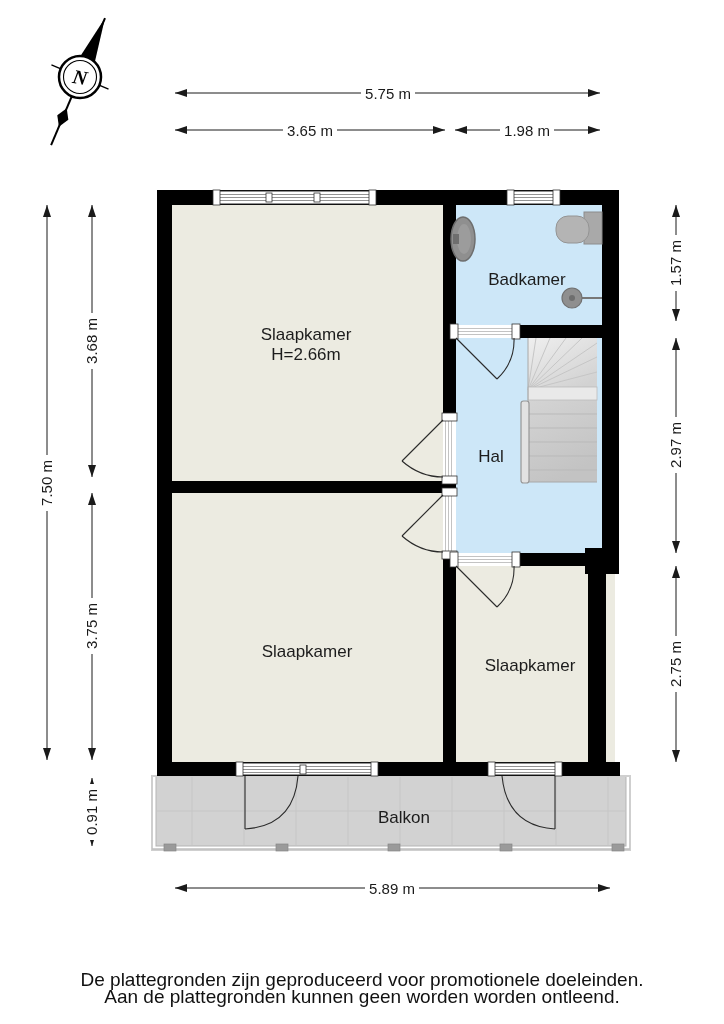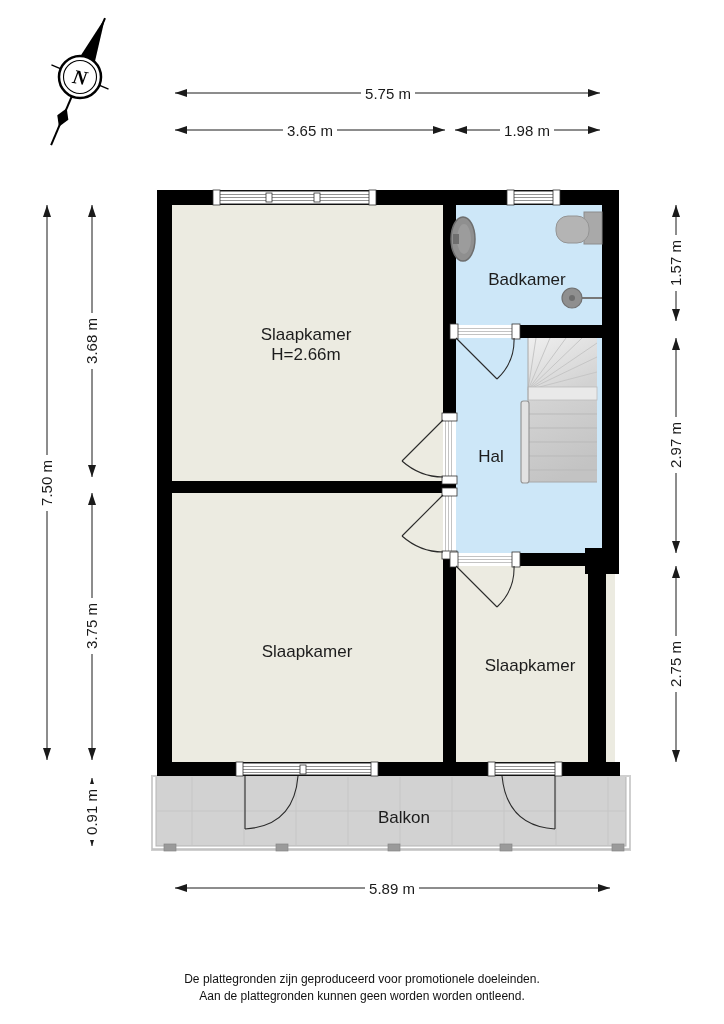--- a/index.html
+++ b/index.html
@@ -14,21 +14,21 @@
   .door-line{stroke:#2a2a2a;stroke-width:1.1;fill:none;}
   .jamb{fill:#ffffff;stroke:#333;stroke-width:0.8;}
   .win-frame{fill:#ffffff;stroke:#222;stroke-width:1;}
   .win-line{stroke:#777;stroke-width:0.8;}
   .open-stripe{stroke:#9a9a9a;stroke-width:0.6;}
   .tread{stroke:#b9b9b9;stroke-width:1;}
   .fan{stroke:#c6c6c6;stroke-width:1;}
   .balc-grid{stroke:#c3c3c3;stroke-width:0.7;}
   .compass-n{font:italic bold 20px "Liberation Serif", serif;fill:#000;text-anchor:middle;}
   #footer{position:absolute;top:971px;left:0;width:724px;text-align:center;
-          font-size:12px;line-height:17px;color:#111;}
+          font-size:19px;line-height:17px;color:#111;}
 </style>
 </head>
 <body>
 
 <div id="canvas">
 <svg width="724" height="1024" viewBox="0 0 724 1024">
   <defs>
     <linearGradient id="stairGradTop" x1="0" y1="0" x2="0.7" y2="1">
       <stop offset="0" stop-color="#efefef"></stop>
           <stop offset="1" stop-color="#d2d2d2"></stop>

